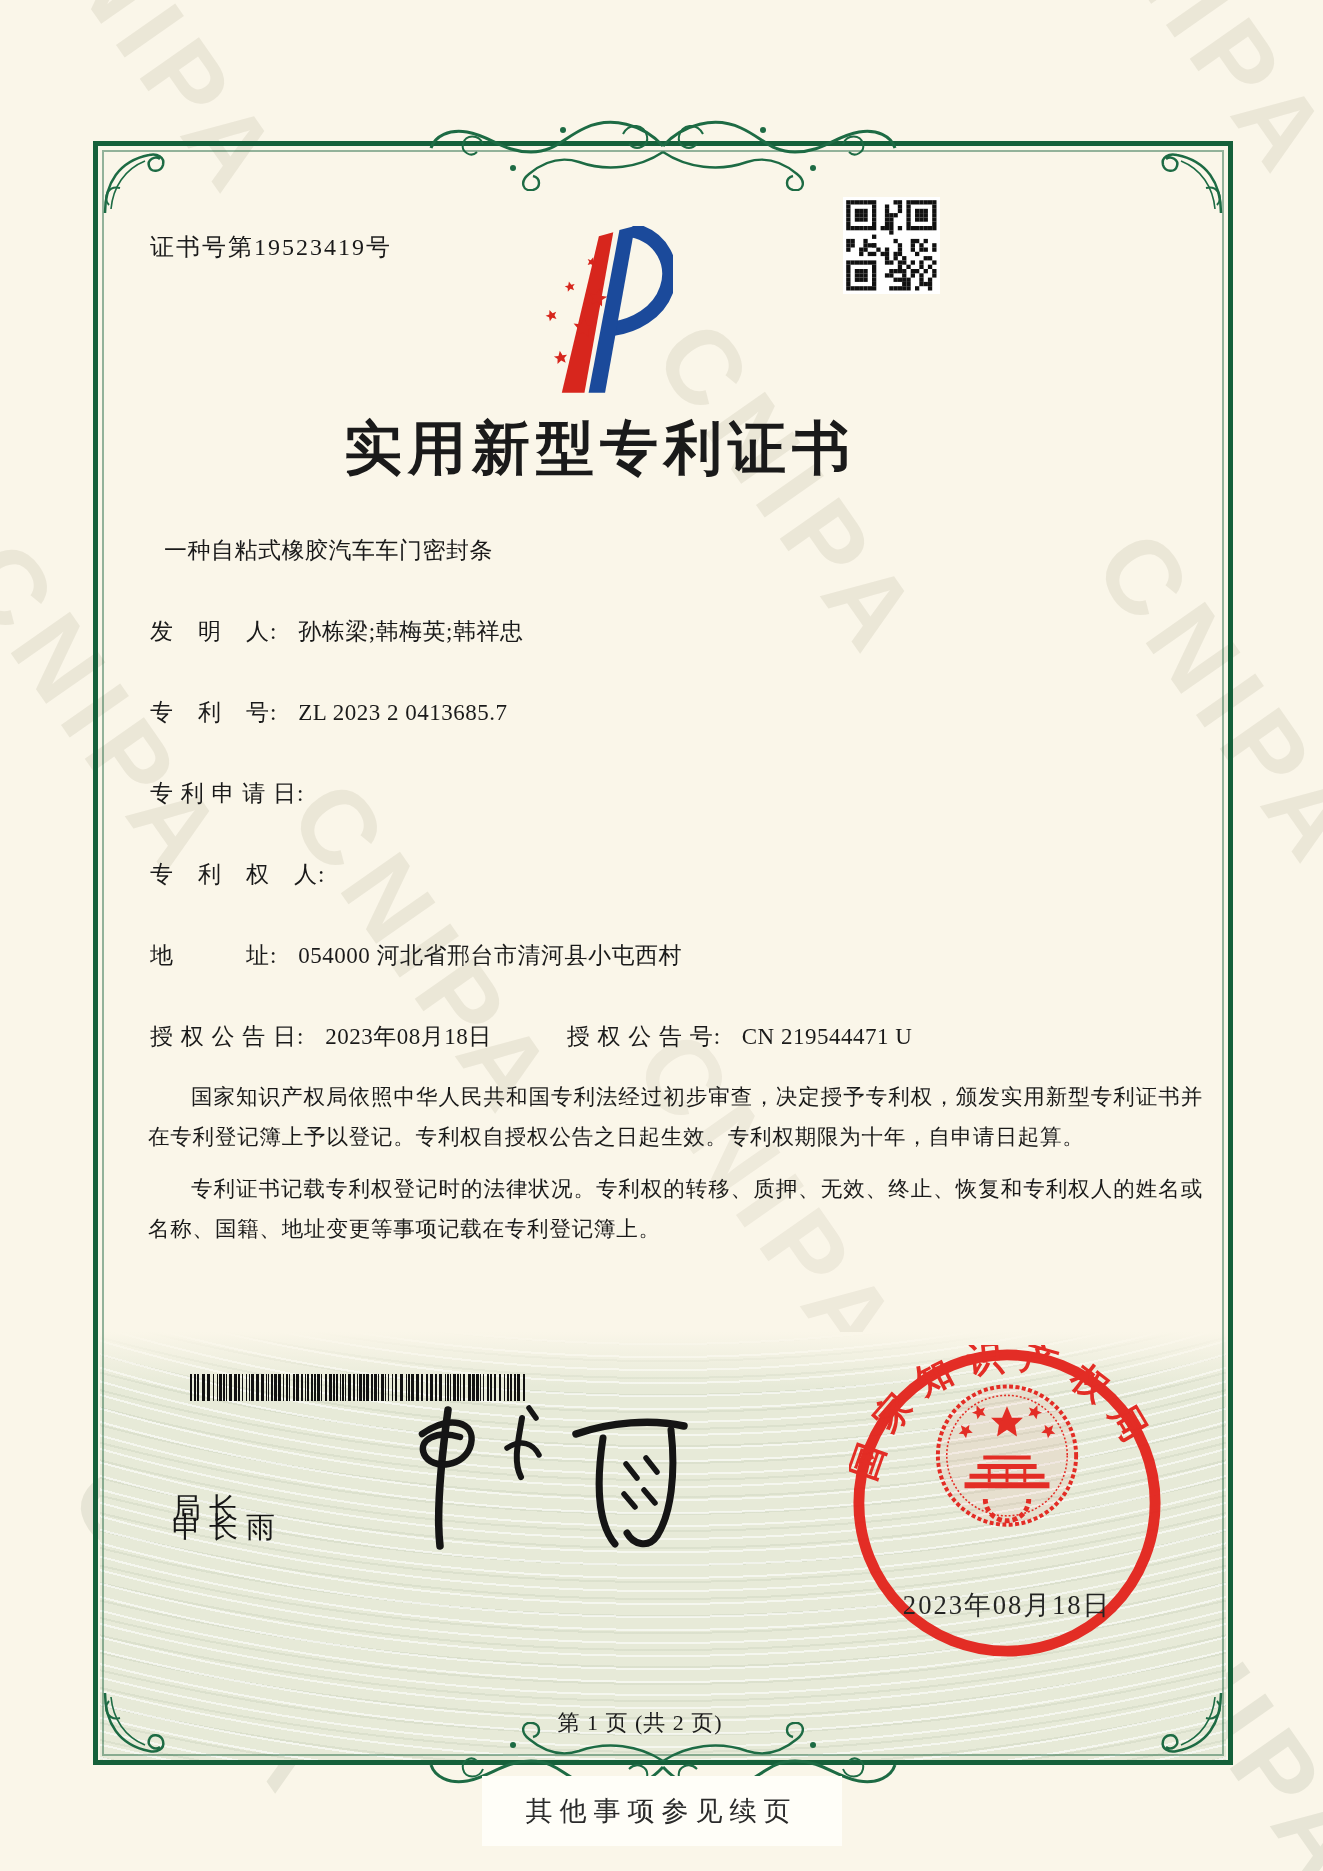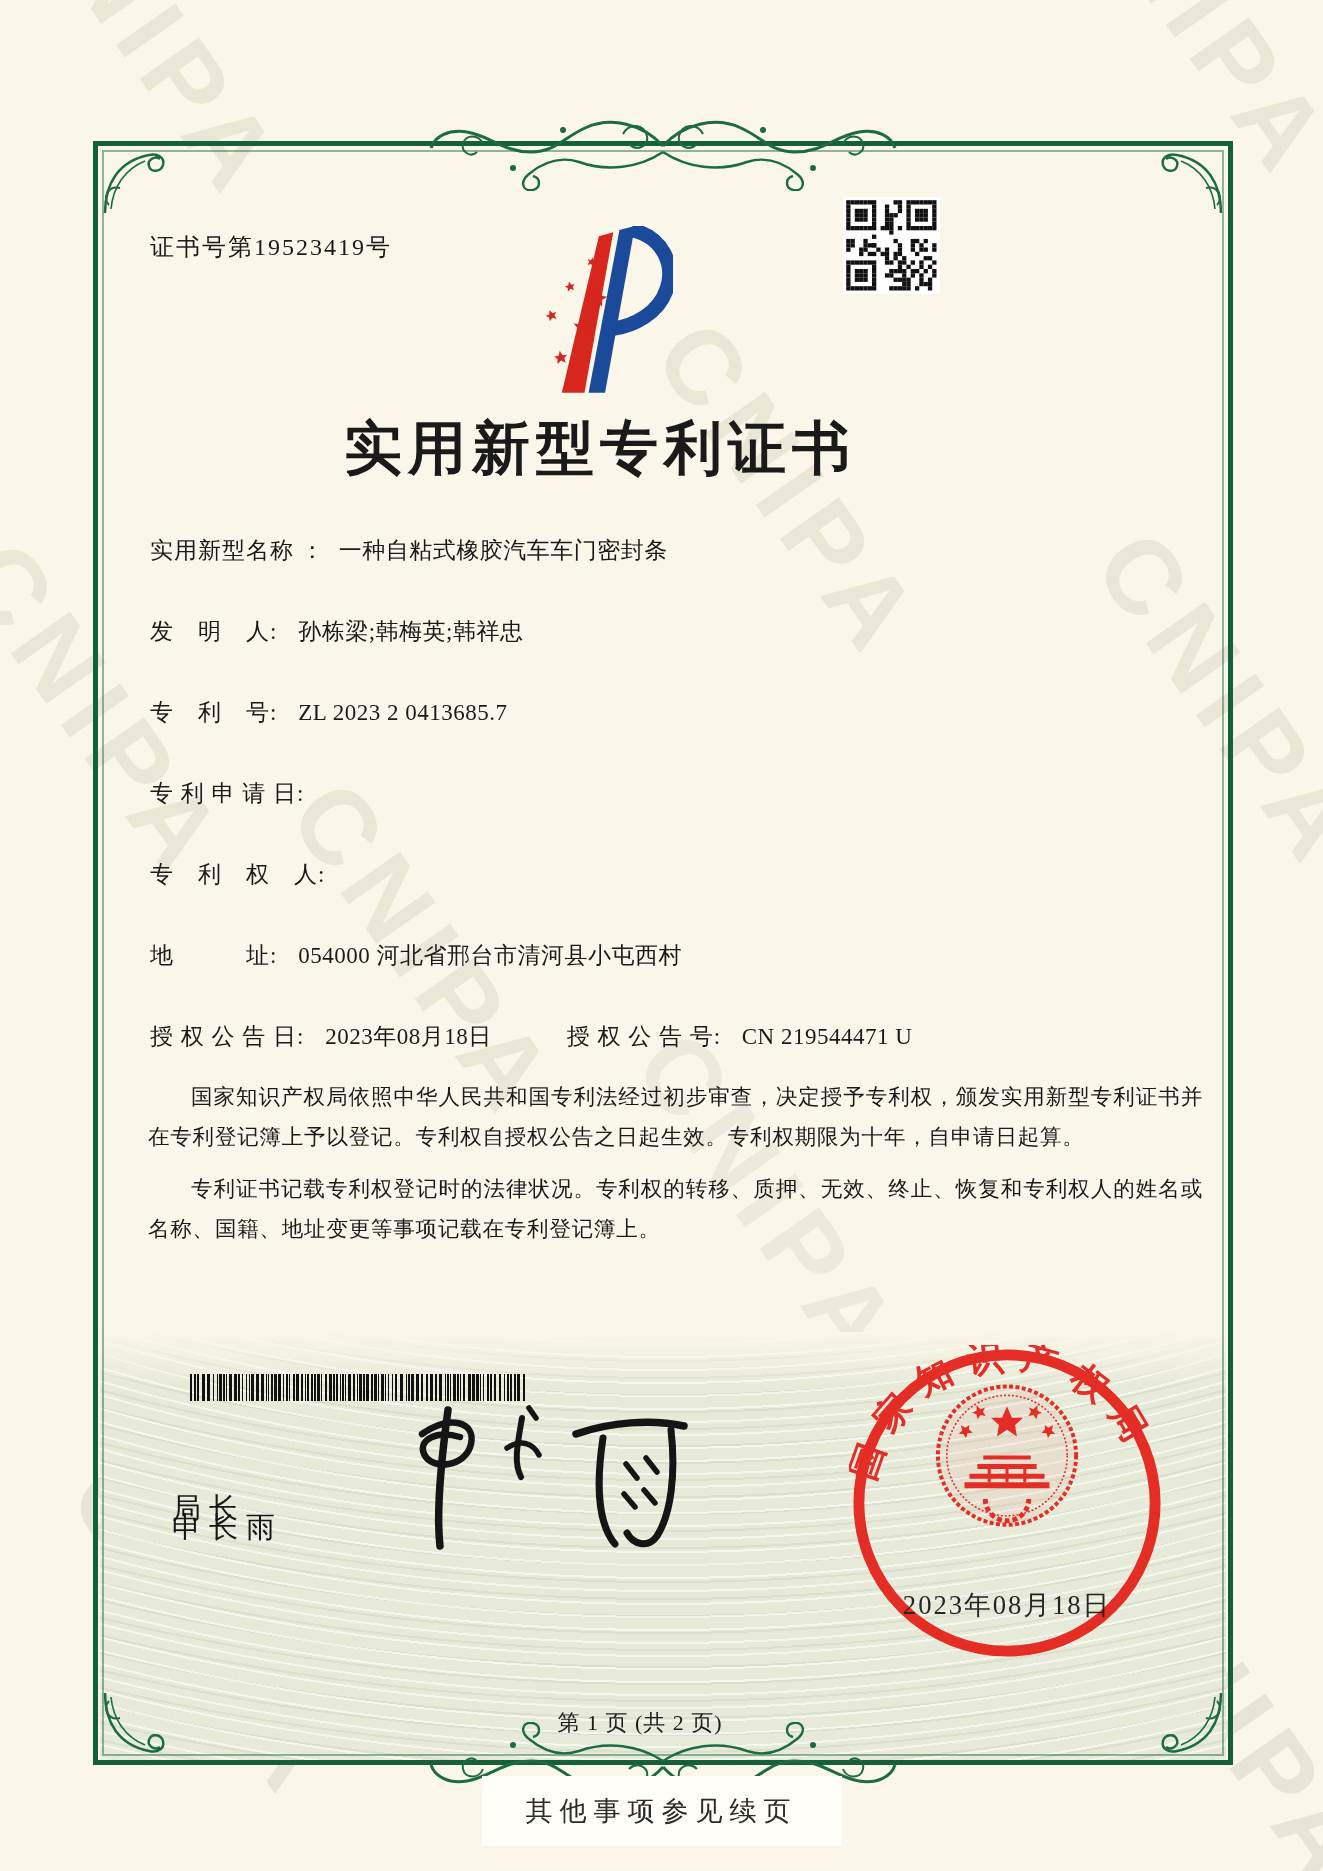--- a/index.html
+++ b/index.html
@@ -380,21 +380,20 @@
         <rect x="63.4" y="89.2" width="4.3" height="4.3" fill="#111"></rect>
         <rect x="72" y="89.2" width="4.3" height="4.3" fill="#111"></rect>
         <rect x="84.9" y="89.2" width="4.3" height="4.3" fill="#111"></rect>
       </svg>
   </div>
 
   <div class="title">实用新型专利证书</div>
 
   <div class="fields">
     <div class="frow">
-      <span class="flabel">实用新型名称 ：</span>
       <span class="fvalue">一种自粘式橡胶汽车车门密封条</span>
     </div>
     <div class="frow">
       <span class="flabel">发　明　人: </span>
       <span class="fvalue">孙栋梁;韩梅英;韩祥忠</span>
     </div>
     <div class="frow">
       <span class="flabel">专　利　号: </span>
       <span class="fvalue">ZL 2023 2 0413685.7</span>
     </div>

